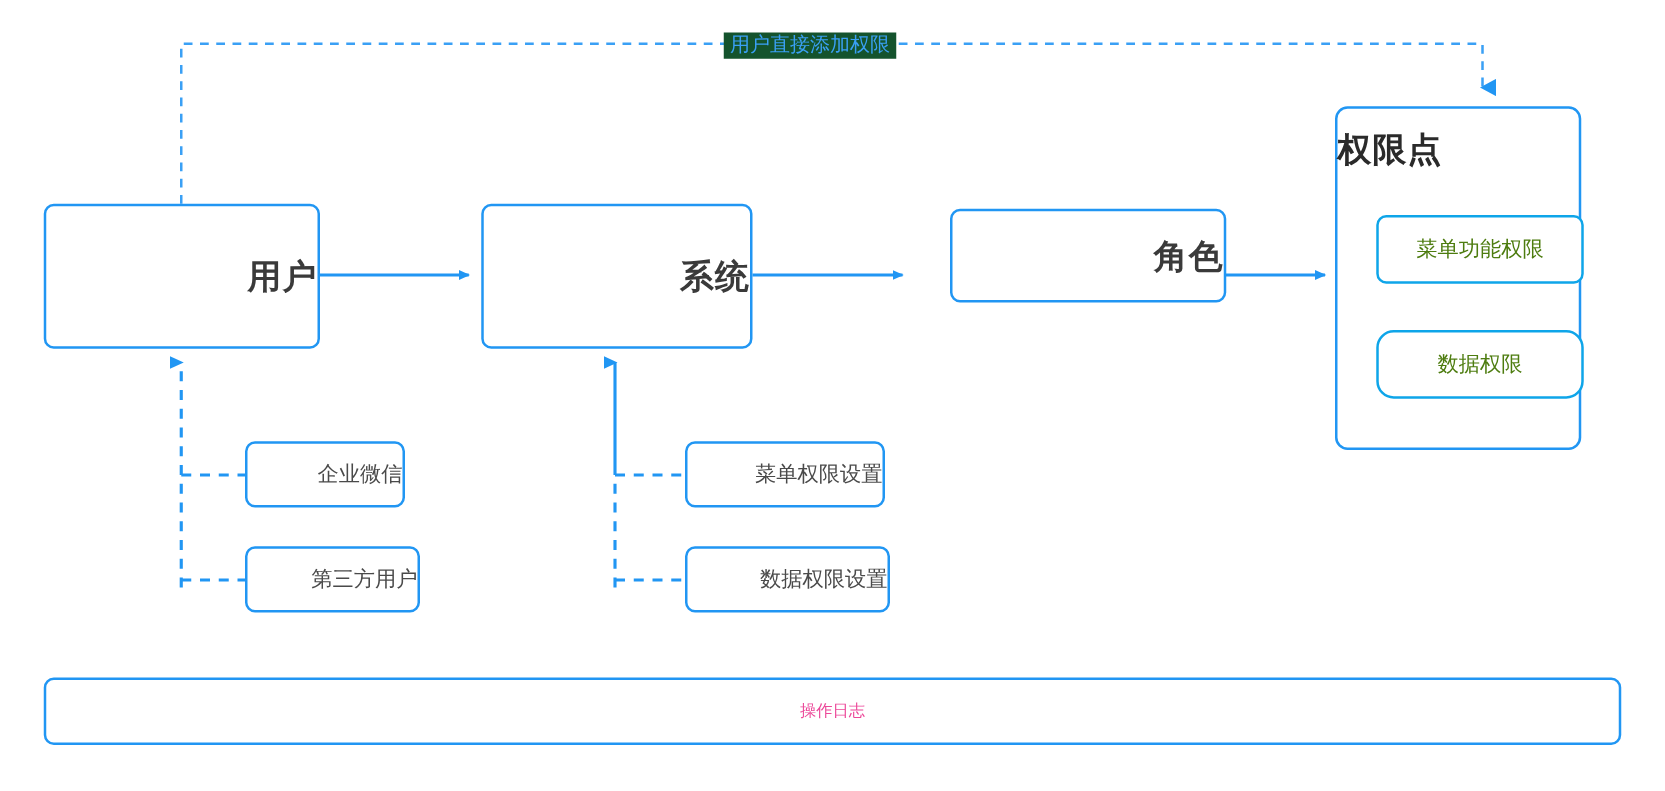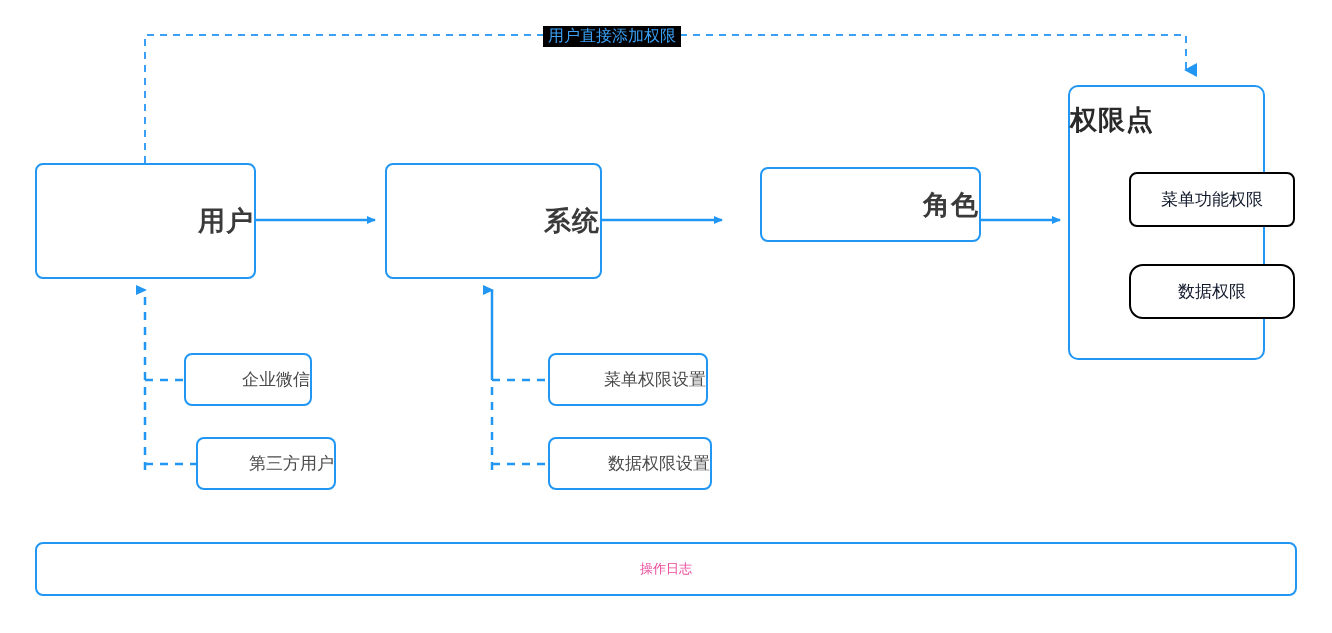--- a/index.html
+++ b/index.html
@@ -63,48 +63,48 @@
     text-align: left;
     font-size: 27px;
     font-weight: bold;
     color: #2a2a2a;
     letter-spacing: 1px;
   }
   .inner-node {
     position: absolute;
     box-sizing: border-box;
     background: #ffffff;
-    border: 2px solid #000000;
+    border: 2px solid #0ea5e9;
     border-radius: 8px;
     display: flex;
     align-items: center;
     justify-content: center;
     font-size: 17px;
-    color: #0f172a;
-    margin-left: 28px;
+    color: #4d7c0f;
   }
   .log-bar {
     position: absolute;
     box-sizing: border-box;
     background: #ffffff;
     border: 2px solid #2196f3;
     border-radius: 8px;
     display: flex;
     align-items: center;
     justify-content: center;
     font-size: 13px;
     color: #ec4899;
   }
   .edge-label {
     position: absolute;
     font-size: 16px;
     color: #3aa0f5;
-    background: #000000;
+    background: #14532d;
     padding: 0 5px;
     white-space: nowrap;
+    margin-left: 36px;
   }
 </style>
 </head>
 <body>
 
 <div id="canvas">
 
   <svg id="edges" viewBox="0 0 1332 633" width="1332" height="633">
     <defs>
       <marker id="arrow-right" markerWidth="10" markerHeight="10" refX="8" refY="4" orient="auto" markerUnits="userSpaceOnUse">
@@ -165,21 +165,21 @@
   <div class="group-box" style="left:1068px; top:85px; width:197px; height:275px;">
     <div class="group-title">权限点</div>
     <div class="inner-node" style="left:31px; top:85px; width:166px; height:55px;">
       <span>菜单功能权限</span>
     </div>
     <div class="inner-node" style="left:31px; top:177px; width:166px; height:55px;border-radius:14px;">
       <span>数据权限</span>
     </div>
   </div>
 
-  <div class="node node-sub" style="left:184px; top:353px; width:128px; height:53px;padding-left:20px;">
+  <div class="node node-sub" style="left:196px; top:353px; width:128px; height:53px;padding-left:20px;">
     <span>企业微信</span>
   </div>
 
   <div class="node node-sub" style="left:196px; top:437px; width:140px; height:53px;">
     <span>第三方用户</span>
   </div>
 
   <div class="node node-sub" style="left:548px; top:353px; width:160px; height:53px;">
     <span>菜单权限设置</span>
   </div>

